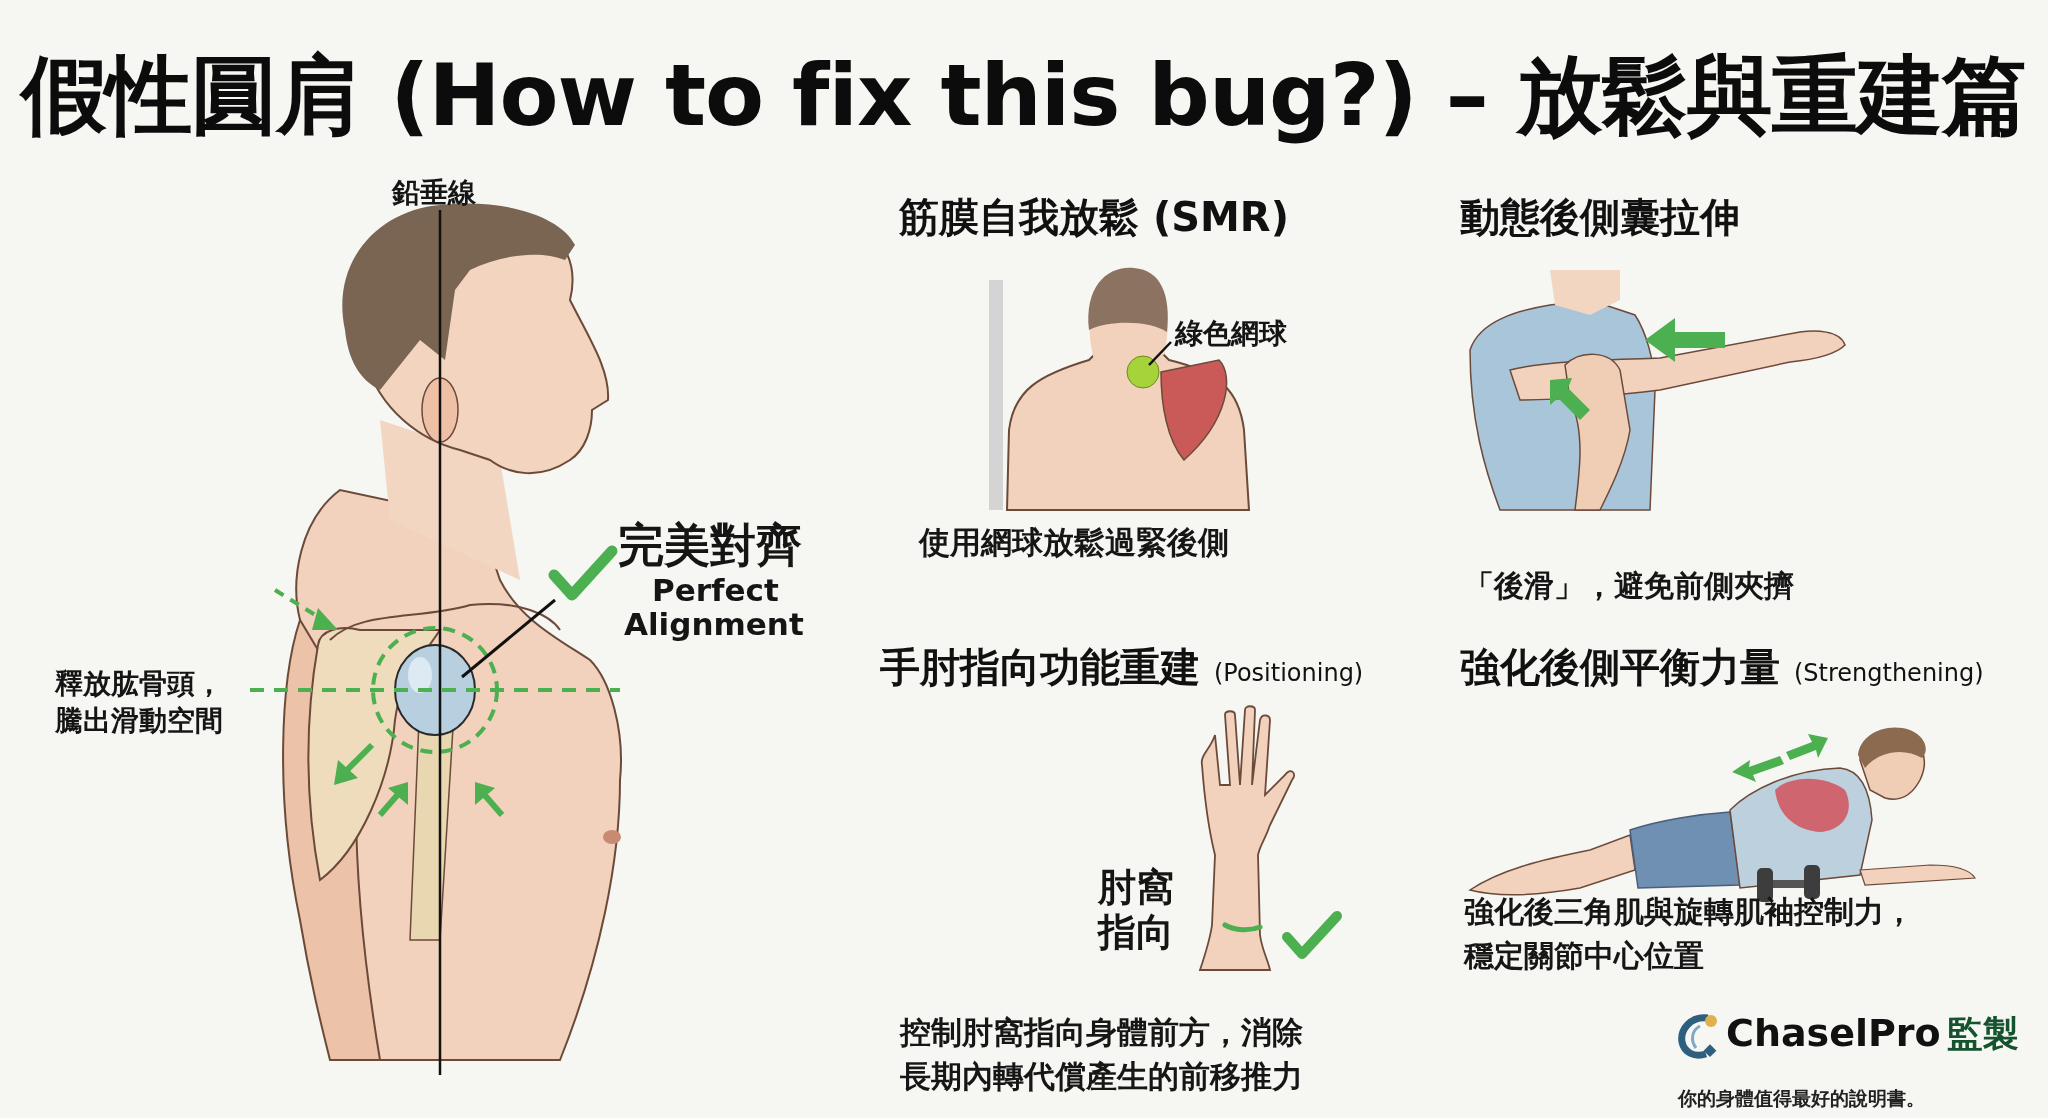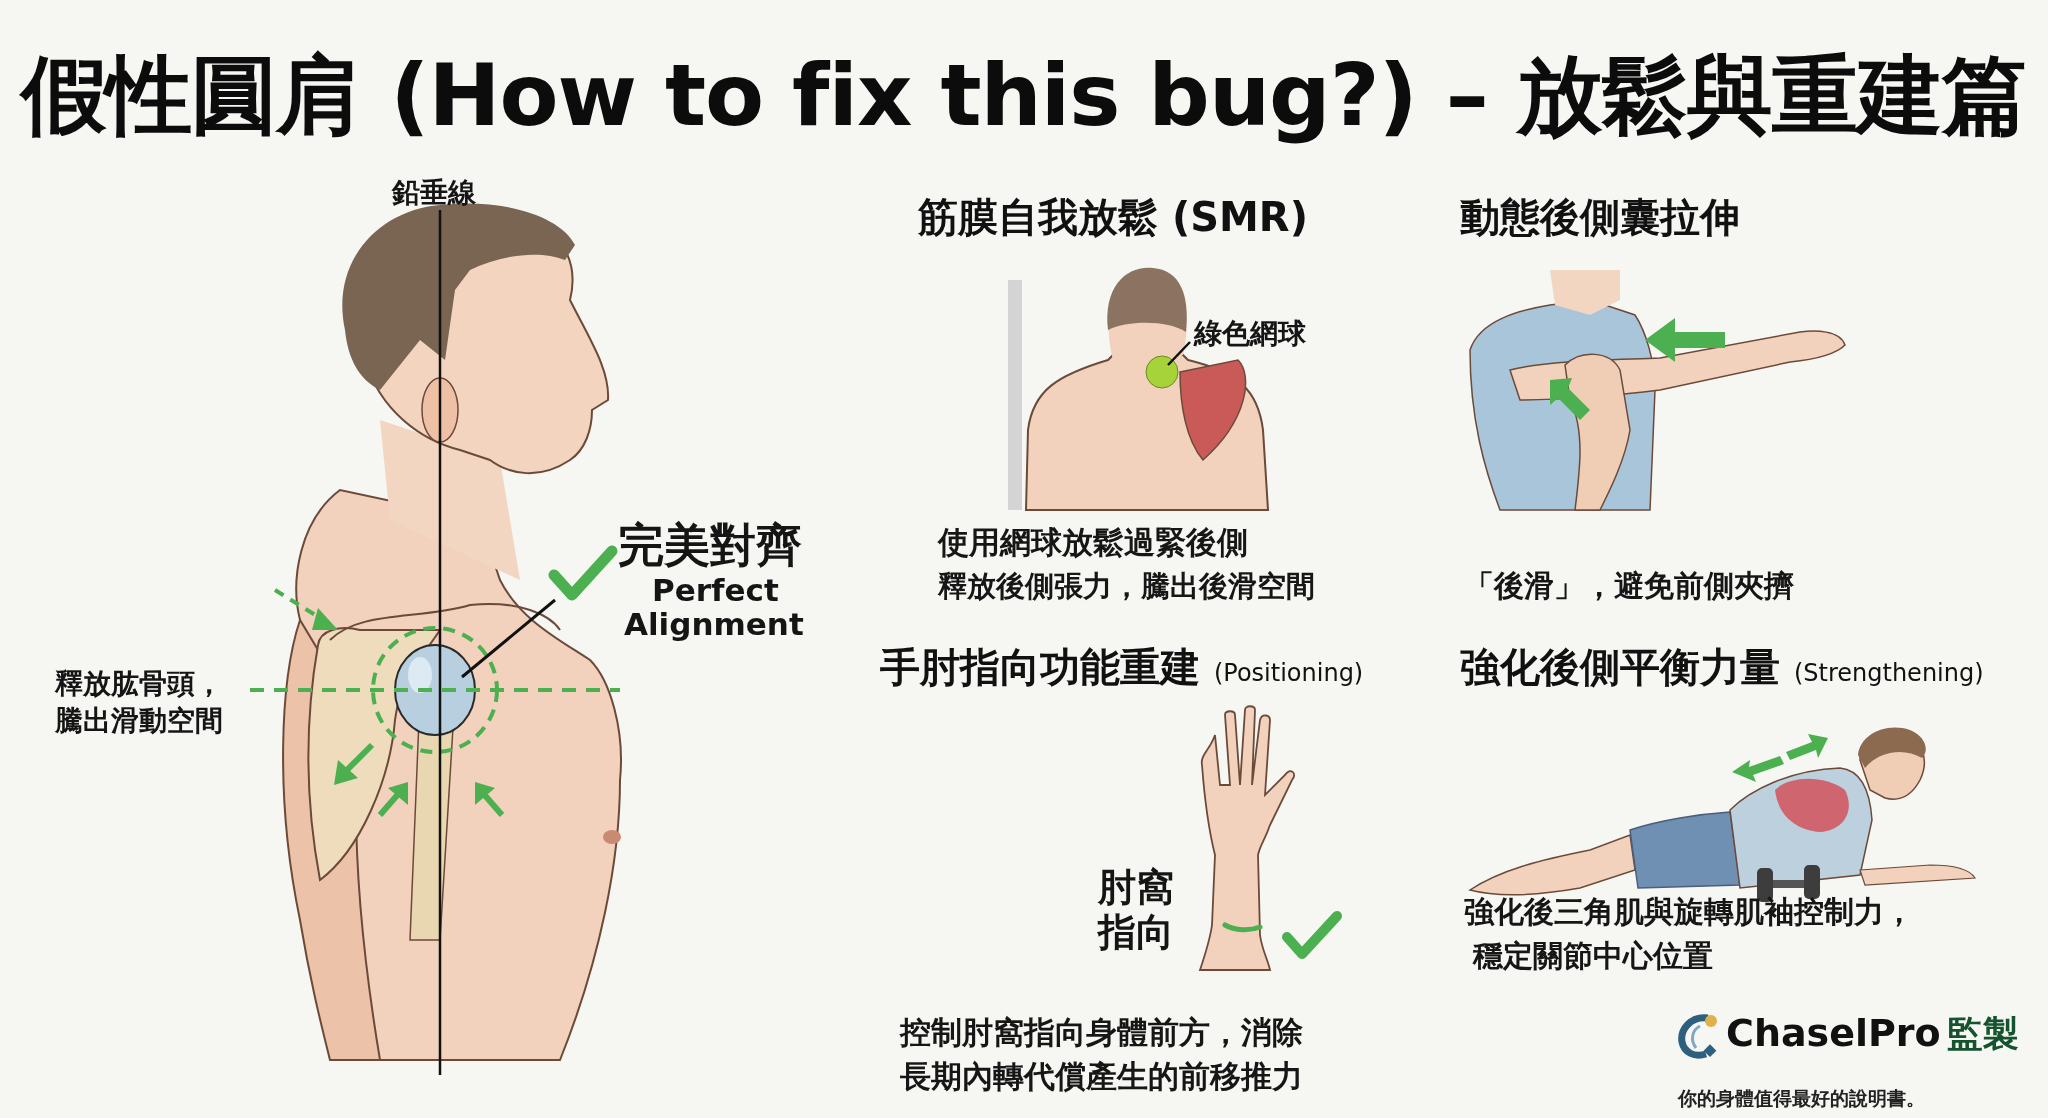--- a/index.html
+++ b/index.html
@@ -86,38 +86,37 @@
   </svg>
 
   <div class="abs label" style="left:392px;top:14px;font-size:28px;">鉛垂線</div>
   <div class="abs label" style="left:618px;top:355px;font-size:46px;">完美對齊</div>
   <div class="abs label" style="left:652px;top:412px;font-size:31px;">Perfect</div>
   <div class="abs label" style="left:624px;top:446px;font-size:31px;">Alignment</div>
   <div class="abs label" style="left:55px;top:505px;font-size:28px;">釋放肱骨頭，</div>
   <div class="abs label" style="left:55px;top:542px;font-size:28px;">騰出滑動空間</div>
 </div>
 
-<div class="abs" style="left:918px;top:190px;width:560px;height:430px;">
+<div class="abs" style="left:899px;top:190px;width:560px;height:430px;">
   <div class="abs section-title" style="left:0;top:0;">
     <span>筋膜自我放鬆</span>
     <span style="font-size:40px;font-weight:bold;">(SMR)</span>
   </div>
   <svg width="560" height="260" viewBox="0 0 560 260" style="left:0;top:70px;">
     <rect x="90" y="20" width="14" height="230" fill="#d4d4d4"></rect>
     <path d="M108 250 L 110 170 C 115 130, 140 115, 190 100 L 210 80 L 250 80 L 270 100
              C 320 112, 340 130, 345 170 L 350 250 Z" fill="#f2d2bc" stroke="#6b4a3a" stroke-width="2"></path>
     <path d="M195 100 C 185 60, 190 20, 230 15 C 265 12, 275 50, 265 95 Z" fill="#f2d2bc"></path>
     <path d="M190 70 C 185 25, 210 5, 235 8 C 262 10, 272 35, 268 72 C 250 60, 210 60, 190 70 Z" fill="#8c7261"></path>
     <path d="M262 112 L 320 100 C 335 115, 330 160, 285 200 C 268 180, 262 145, 262 112 Z" fill="#c95a58" stroke="#6b4a3a" stroke-width="1.5"></path>
     <circle cx="244" cy="112" r="16" fill="#a6d23a" stroke="#6b8a20" stroke-width="1"></circle>
     <line x1="250" y1="105" x2="272" y2="82" stroke="#111" stroke-width="2.5"></line>
   </svg>
   <div class="abs label" style="left:276px;top:125px;font-size:28px;">綠色網球</div>
   <div class="abs desc" style="left:20px;top:330px;">使用網球放鬆過緊後側</div>
-  <div class="abs desc" style="left:20px;top:374px;font-size:29px;">釋放後側張力，騰出後滑空間</div>
 </div>
 
 <div class="abs" style="left:1460px;top:190px;width:588px;height:430px;">
   <div class="abs section-title" style="left:0;top:0;">
     <span>動態後側囊拉伸</span>
   </div>
   <svg width="460" height="250" viewBox="0 0 460 250" style="left:0;top:80px;">
     <path d="M10 80 C 20 50, 60 40, 90 35 L 130 30 L 175 45 C 185 60, 195 90, 195 120 L 190 240 L 40 240 C 25 200, 10 150, 10 80 Z" fill="#a9c5da" stroke="#6b4a3a" stroke-width="1.5"></path>
     <path d="M90 0 L 95 35 L 130 45 L 160 30 L 160 0 Z" fill="#f2d6c2"></path>
     <path d="M50 100 C 90 90, 150 90, 200 88 L 340 62 C 355 60, 380 60, 385 75 C 375 85, 350 90, 330 92 L 200 120 C 160 125, 100 130, 60 130 Z" fill="#f2d2bc" stroke="#6b4a3a" stroke-width="1.5"></path>
@@ -160,21 +159,21 @@
     <path d="M400 50 C 400 30, 420 18, 440 22 C 462 26, 470 50, 460 70 C 452 85, 440 92, 425 88 L 410 80 Z" fill="#f0cdb5" stroke="#6b4a3a" stroke-width="1.5"></path>
     <path d="M398 45 C 400 25, 425 12, 450 20 C 465 26, 470 40, 462 48 C 445 38, 420 40, 405 58 Z" fill="#8c6a50"></path>
     <path d="M400 160 L 470 155 C 495 155, 510 160, 515 168 L 405 175 Z" fill="#f2d2bc" stroke="#6b4a3a" stroke-width="1.2"></path>
     <rect x="297" y="158" width="16" height="34" rx="5" fill="#3d3d3d"></rect>
     <rect x="344" y="155" width="16" height="34" rx="5" fill="#3d3d3d"></rect>
     <rect x="313" y="170" width="31" height="8" fill="#555"></rect>
     <polygon points="272,62 290,50 289,57 320,46 324,54 293,65 296,72" fill="#4caf50"></polygon>
     <polygon points="368,28 348,24 352,32 326,42 330,50 356,40 358,48" fill="#4caf50"></polygon>
   </svg>
   <div class="abs desc" style="left:4px;top:250px;font-size:30px;">強化後三角肌與旋轉肌袖控制力，</div>
-  <div class="abs desc" style="left:13px;top:294px;font-size:30px;">穩定關節中心位置</div>
+  <div class="abs desc" style="left:4px;top:294px;font-size:30px;">穩定關節中心位置</div>
 </div>
 
 <div class="abs" style="left:1678px;top:1012px;width:360px;height:90px;">
   <svg width="44" height="46" viewBox="0 0 44 46" style="left:0;top:0;">
     <path d="M30 6 C 12 4, 2 18, 4 30 C 6 40, 16 46, 28 42" fill="none" stroke="#2f5f7f" stroke-width="7"></path>
     <path d="M22 14 C 14 18, 12 28, 18 36" fill="none" stroke="#7fa8c2" stroke-width="3"></path>
     <circle cx="33" cy="9" r="6" fill="#e0b04c"></circle>
     <rect x="28" y="34" width="9" height="9" fill="#2f5f7f" transform="rotate(45 32 38)"></rect>
   </svg>
   <div class="abs" style="left:48px;top:-2px;white-space:nowrap;">

